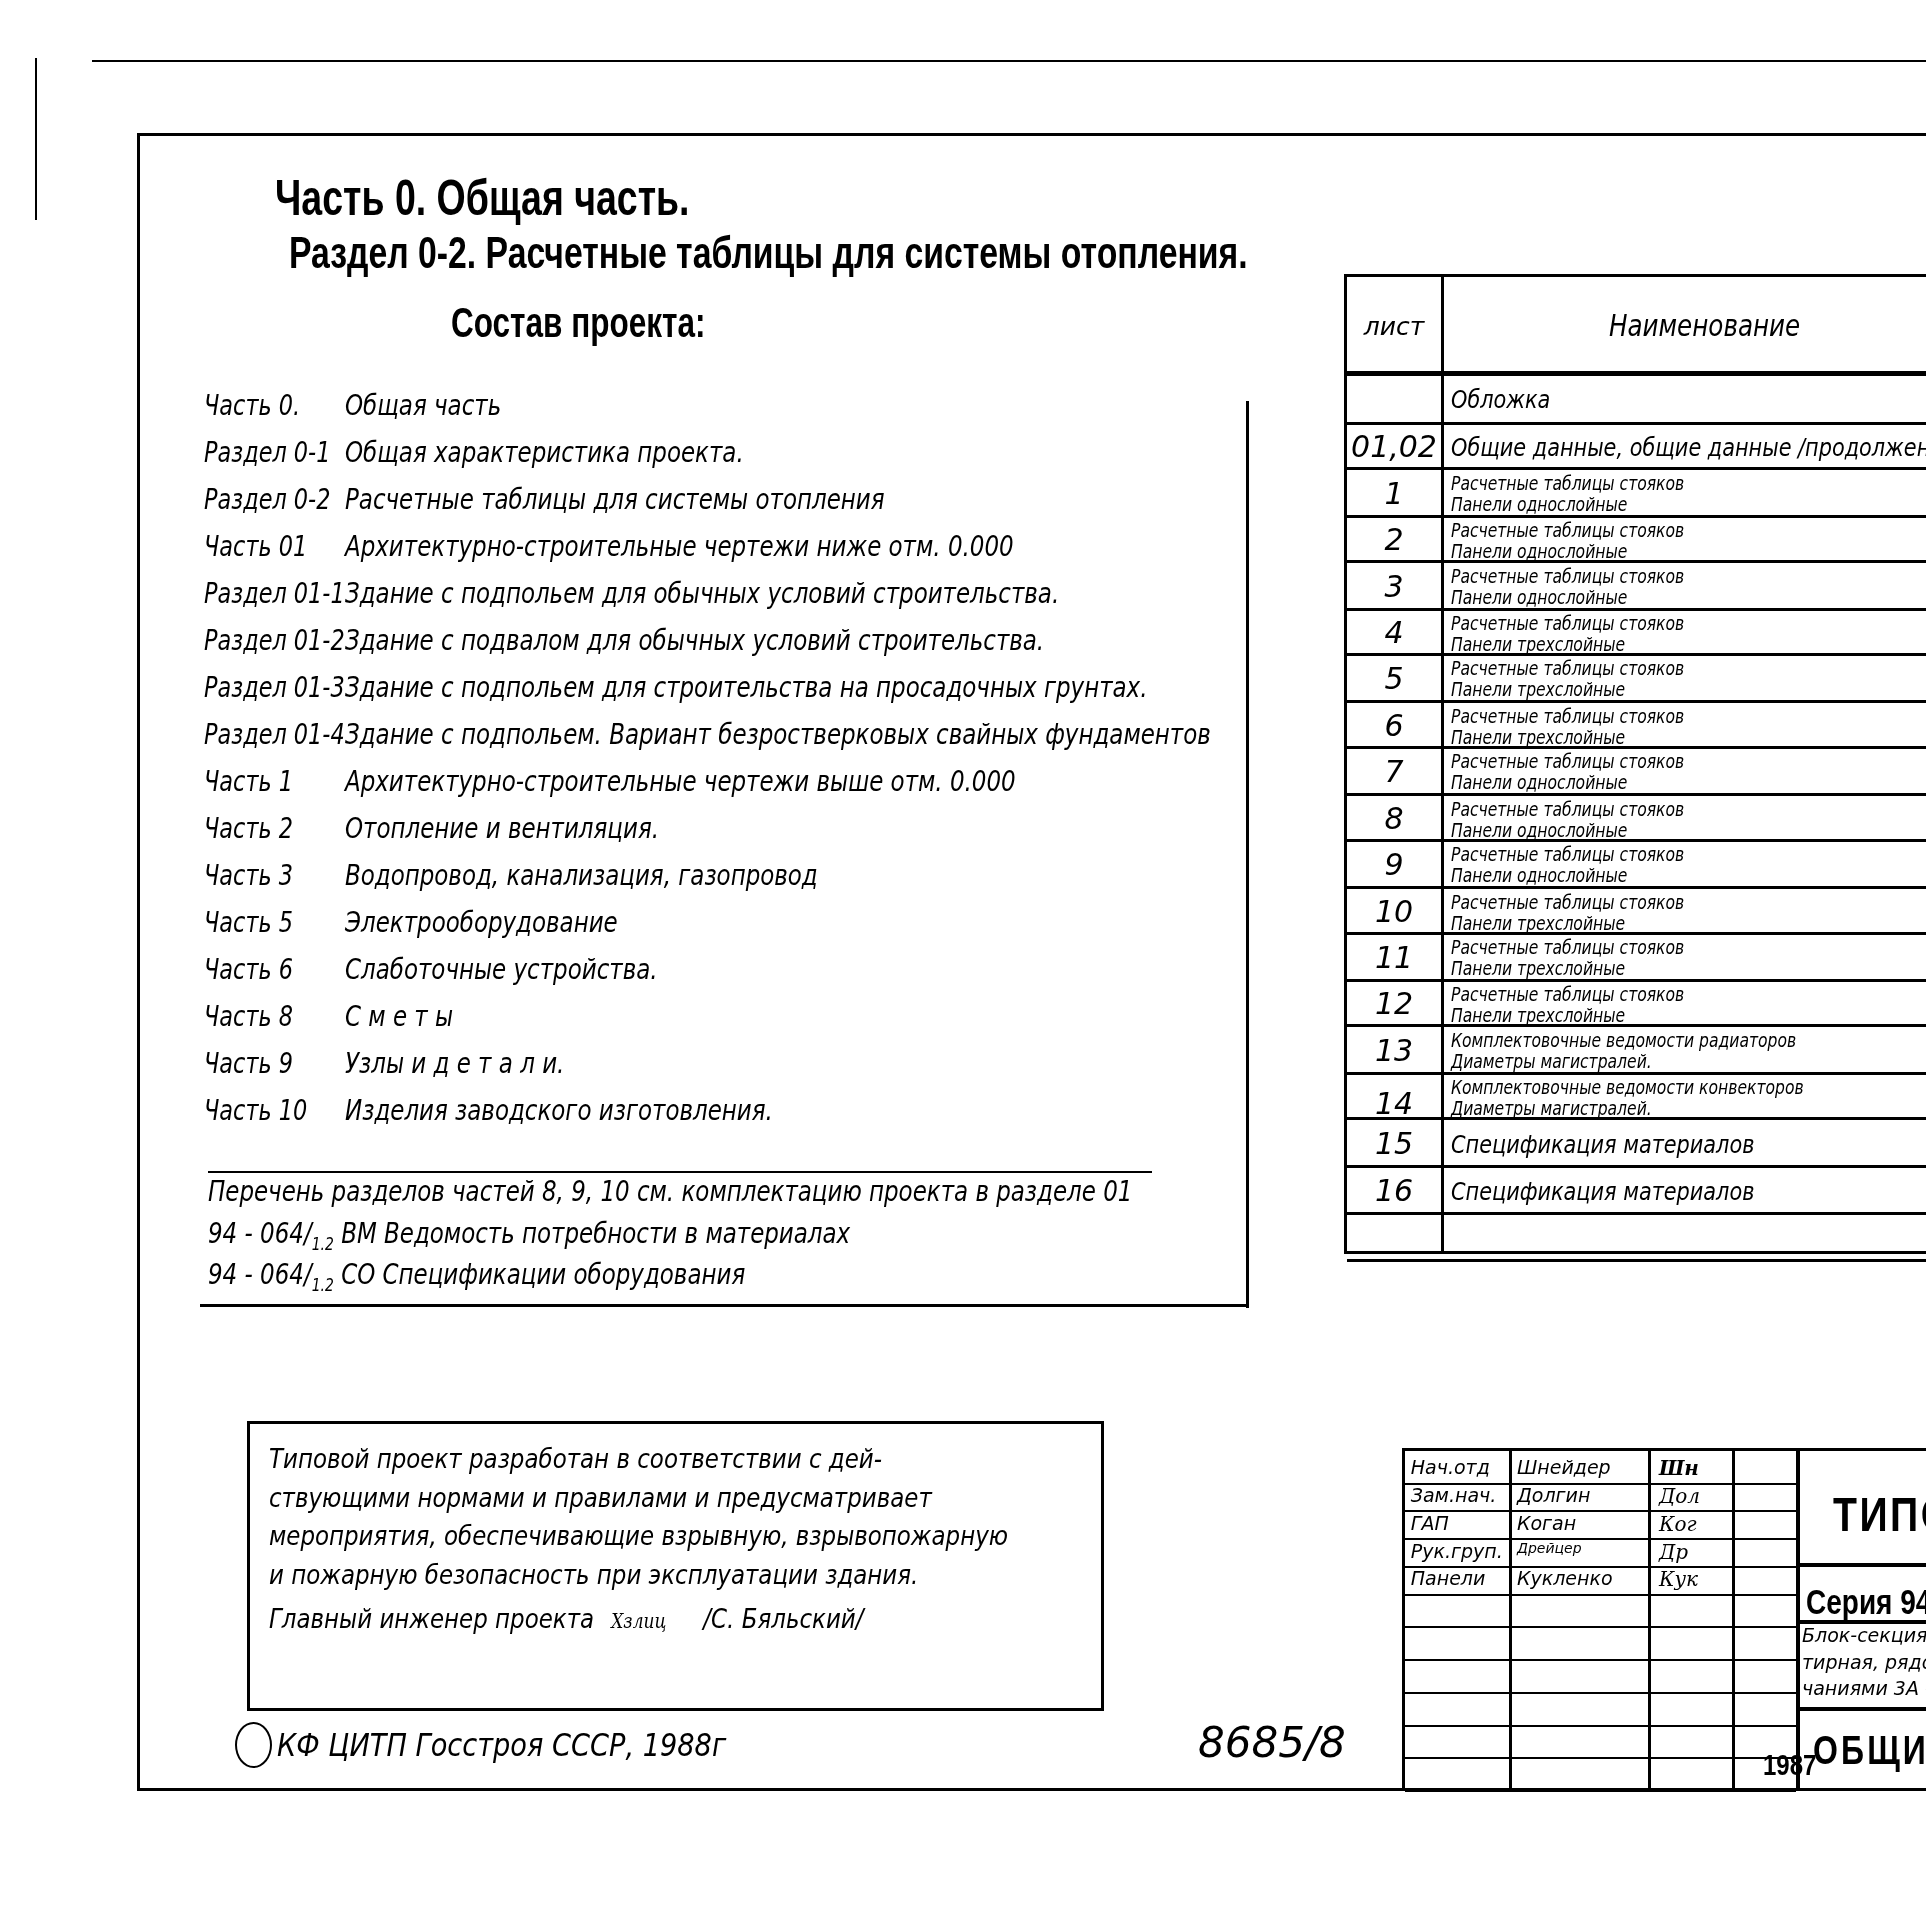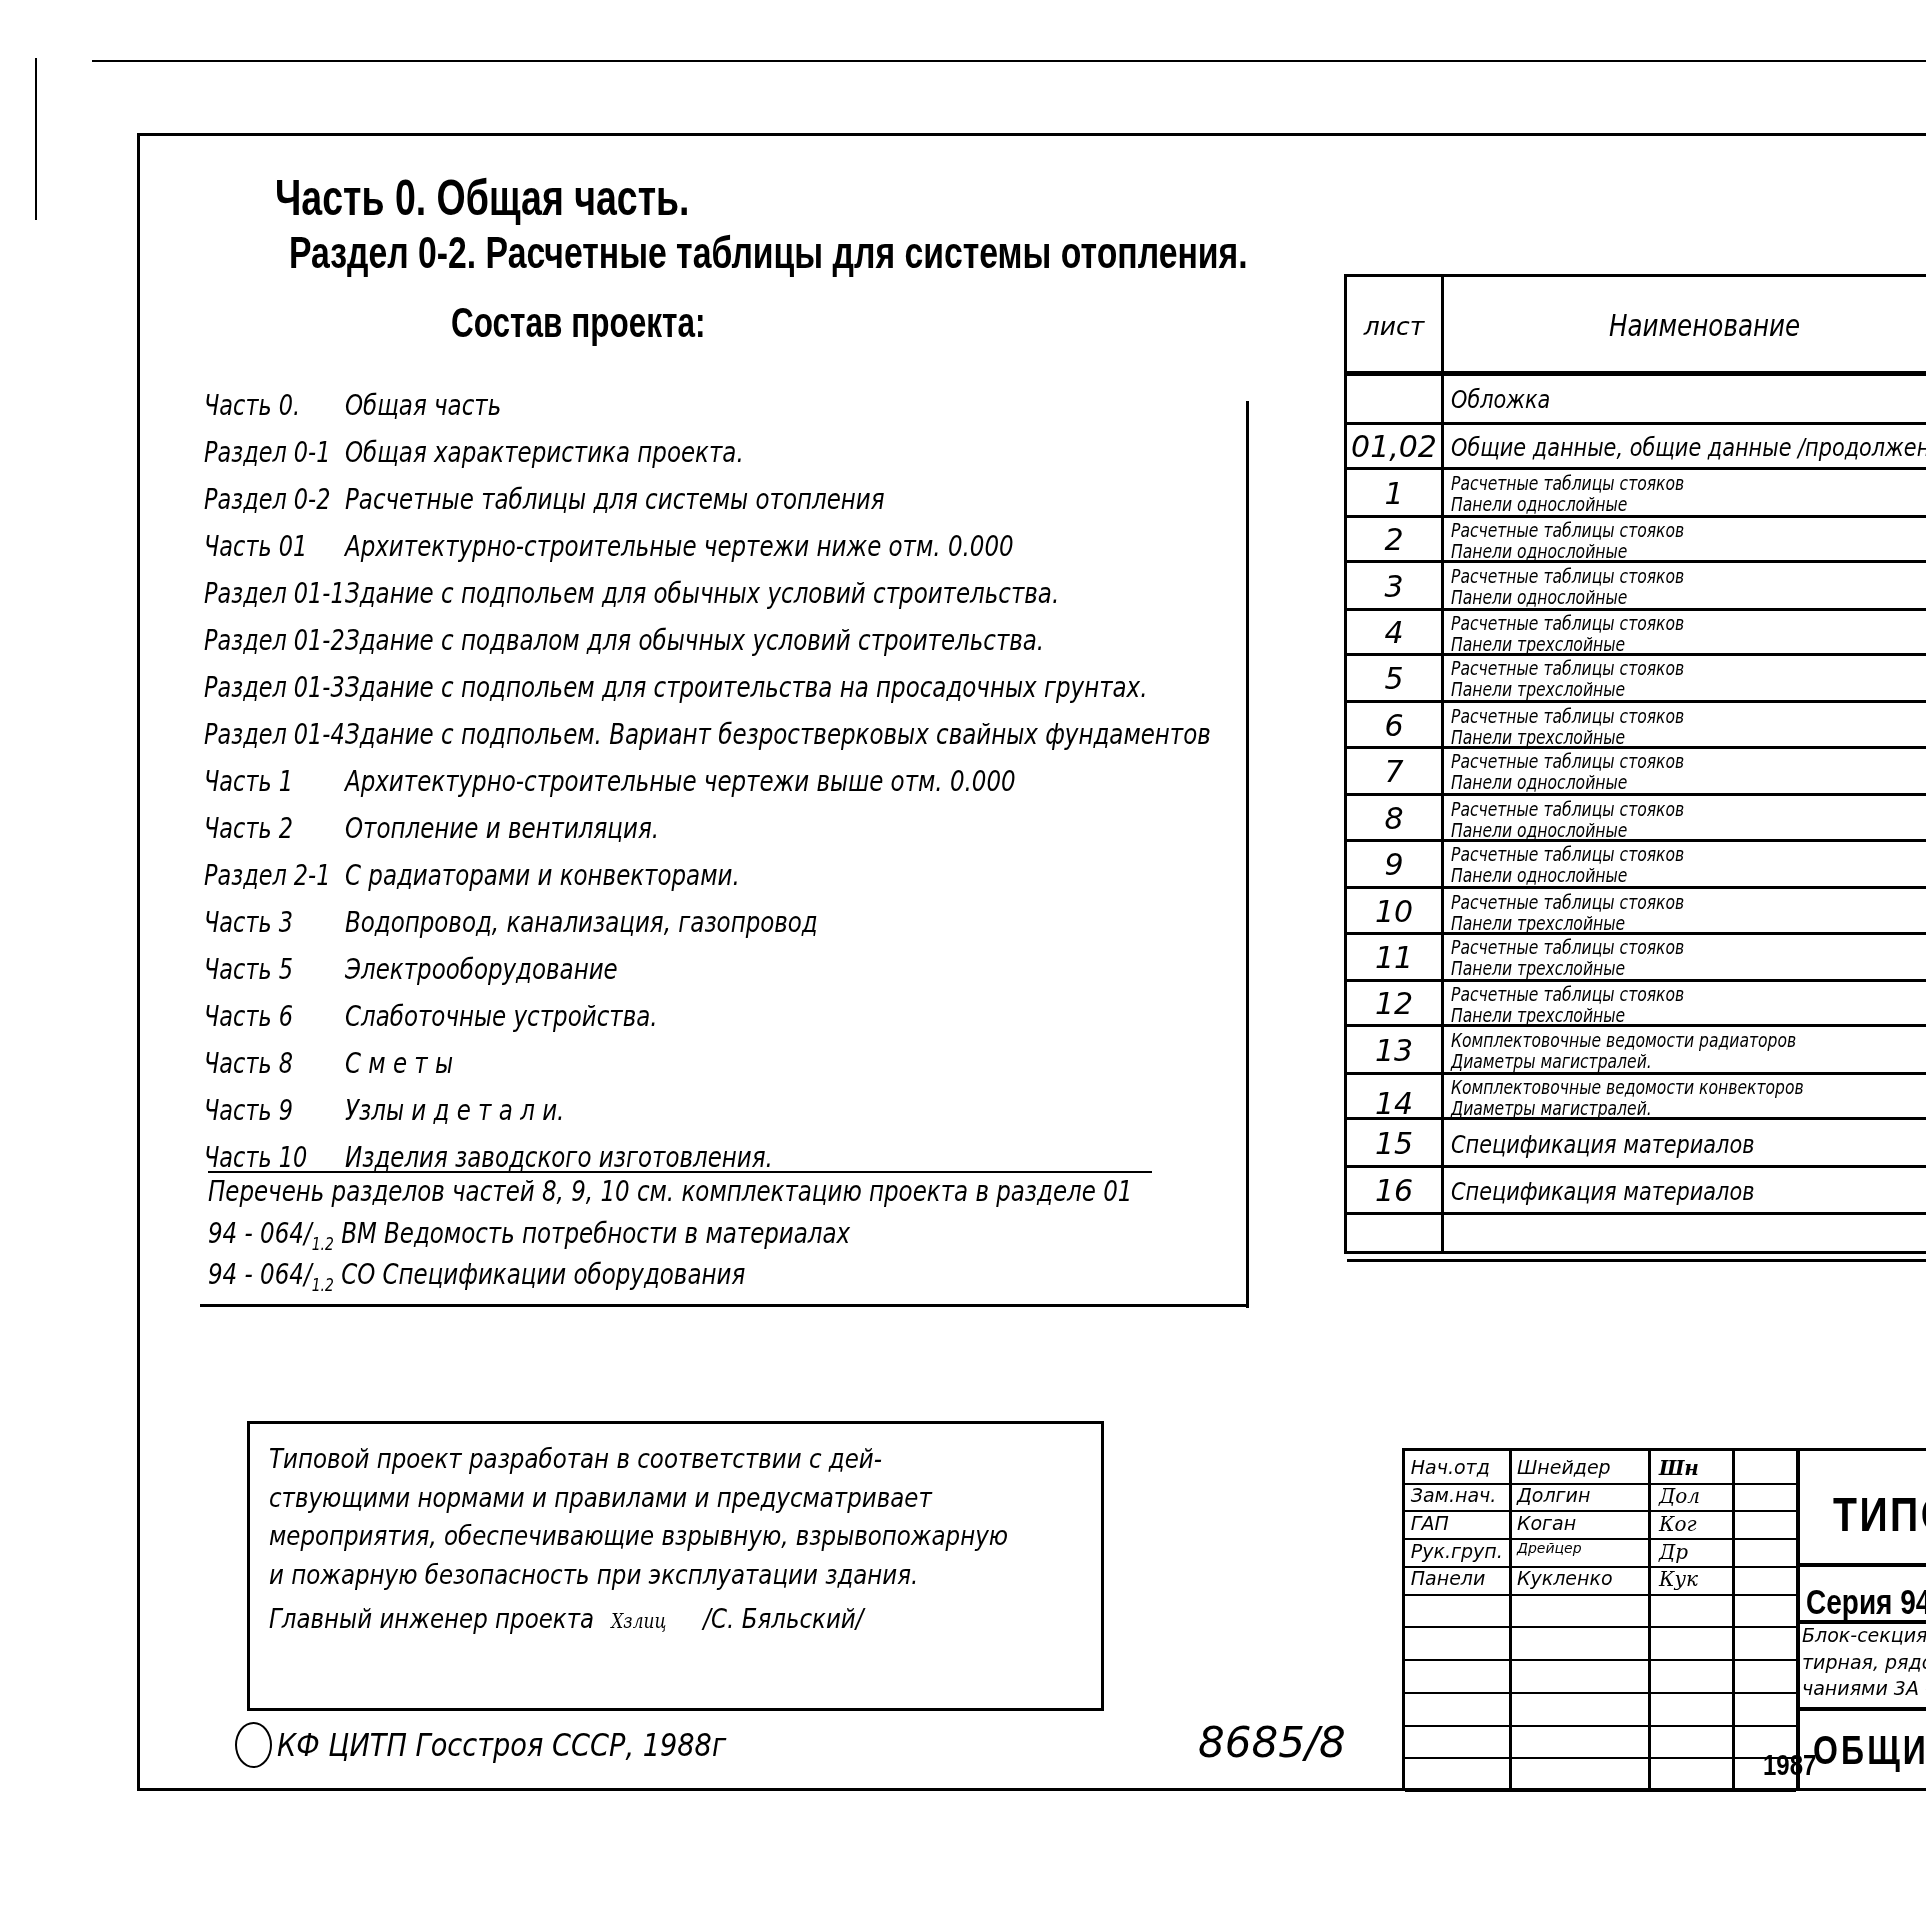--- a/index.html
+++ b/index.html
@@ -107,24 +107,20 @@
     </div>
     <div class="comp-row">
       <span class="comp-code">Часть 1</span>
       <span class="comp-title">Архитектурно-строительные чертежи выше отм. 0.000</span>
     </div>
     <div class="comp-row">
       <span class="comp-code">Часть 2</span>
       <span class="comp-title">Отопление и вентиляция.</span>
     </div>
     <div class="comp-row">
-      <span class="comp-code">Раздел 2-1</span>
-      <span class="comp-title">С радиаторами и конвекторами.</span>
-    </div>
-    <div class="comp-row">
       <span class="comp-code">Часть 3</span>
       <span class="comp-title">Водопровод, канализация, газопровод</span>
     </div>
     <div class="comp-row">
       <span class="comp-code">Часть 5</span>
       <span class="comp-title">Электрооборудование</span>
     </div>
     <div class="comp-row">
       <span class="comp-code">Часть 6</span>
       <span class="comp-title">Слаботочные устройства.</span>

